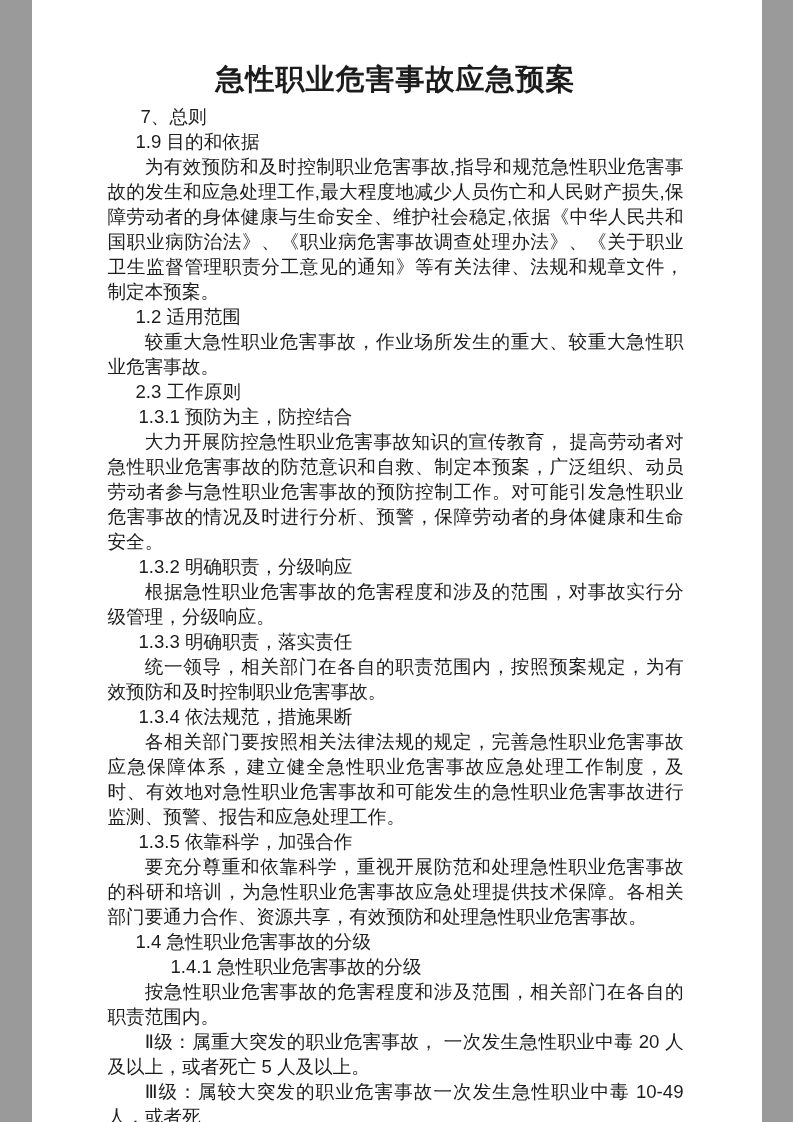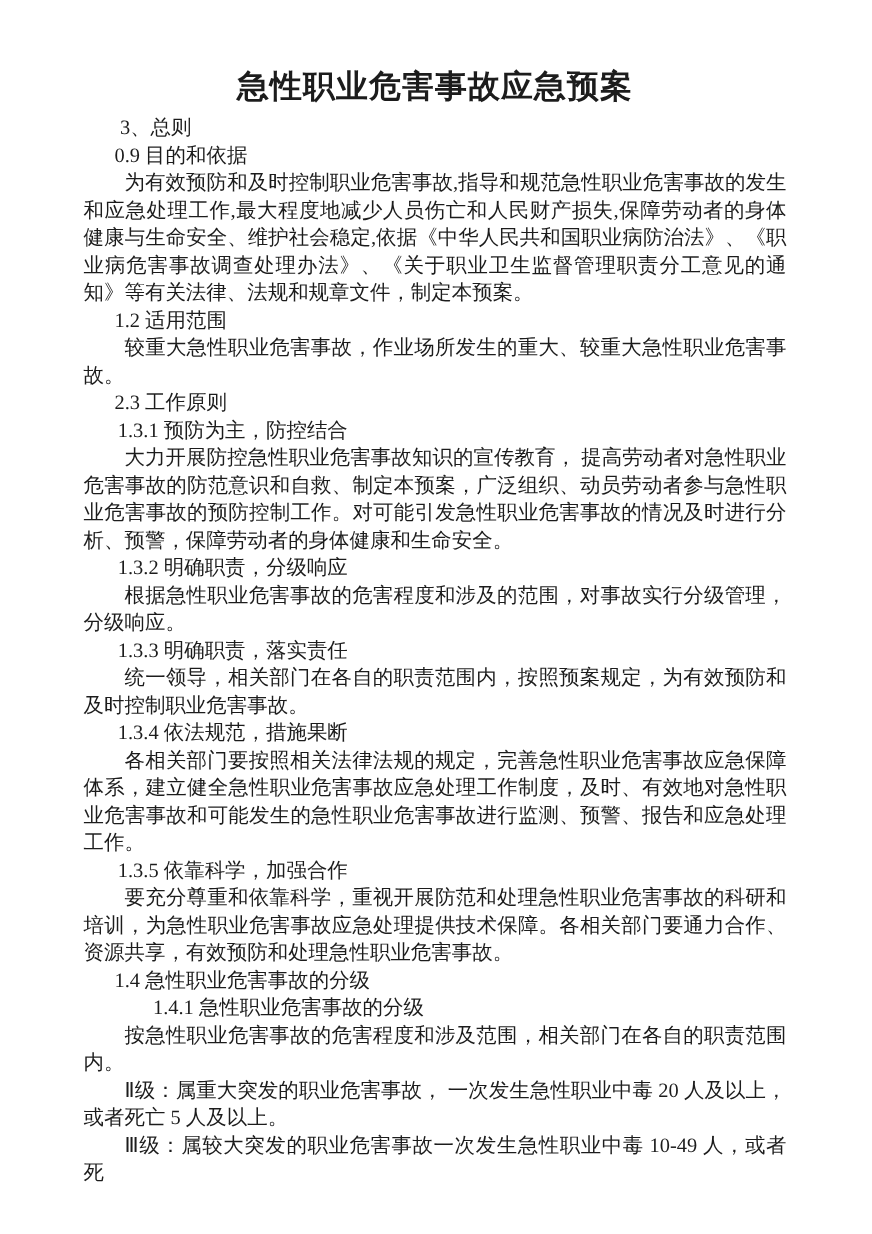--- a/index.html
+++ b/index.html
@@ -2,26 +2,26 @@
 <html><head>
 <meta charset="utf-8">
 <style>
   html, body {
     margin: 0;
     padding: 0;
     background: #9a9a9a;
   }
   .page {
     position: relative;
-    width: 793px;
+    width: 730px;
     height: 1122px;
     margin: 0 auto;
     background: var(--page-bg, #ffffff);
     color: var(--text-color, #1c1c1c);
-    font-family: Liberation Serif, serif;
+    font-family: Liberation Sans, sans-serif;
     box-sizing: border-box;
     padding: 60px 78px 0 76px;
     overflow: hidden;
   }
   .doc-title {
     margin: 0 0 6px 0;
     font-size: 29px;
     line-height: 38px;
     font-weight: bold;
     text-align: center;
@@ -41,22 +41,22 @@
   .k-h3 { text-indent: 31px; }   
   .k-h4 { text-indent: 63px; }   
   .k-p  { text-indent: 2em;  }   
 </style>
 </head>
 <body>
 
 <div class="page" style="--page-bg: #ffffff; --text-color: #1c1c1c;">
   <h1 class="doc-title">急性职业危害事故应急预案</h1>
   <div id="doc-body">
-      <p class="block k-h1">3、总则</p>
-      <p class="block k-h2">0.9 目的和依据</p>
+      <p class="block k-h1">7、总则</p>
+      <p class="block k-h2">1.9 目的和依据</p>
       <p class="block k-p">为有效预防和及时控制职业危害事故,指导和规范急性职业危害事故的发生和应急处理工作,最大程度地减少人员伤亡和人民财产损失,保障劳动者的身体健康与生命安全、维护社会稳定,依据《中华人民共和国职业病防治法》、《职业病危害事故调查处理办法》、《关于职业卫生监督管理职责分工意见的通知》等有关法律、法规和规章文件，制定本预案。</p>
       <p class="block k-h2">1.2  适用范围</p>
       <p class="block k-p">较重大急性职业危害事故，作业场所发生的重大、较重大急性职业危害事故。</p>
       <p class="block k-h2">2.3  工作原则</p>
       <p class="block k-h3">1.3.1 预防为主，防控结合</p>
       <p class="block k-p">大力开展防控急性职业危害事故知识的宣传教育， 提高劳动者对急性职业危害事故的防范意识和自救、制定本预案，广泛组织、动员劳动者参与急性职业危害事故的预防控制工作。对可能引发急性职业危害事故的情况及时进行分析、预警，保障劳动者的身体健康和生命安全。</p>
       <p class="block k-h3">1.3.2 明确职责，分级响应</p>
       <p class="block k-p">根据急性职业危害事故的危害程度和涉及的范围，对事故实行分级管理，分级响应。</p>
       <p class="block k-h3">1.3.3 明确职责，落实责任</p>
       <p class="block k-p">统一领导，相关部门在各自的职责范围内，按照预案规定，为有效预防和及时控制职业危害事故。</p>

